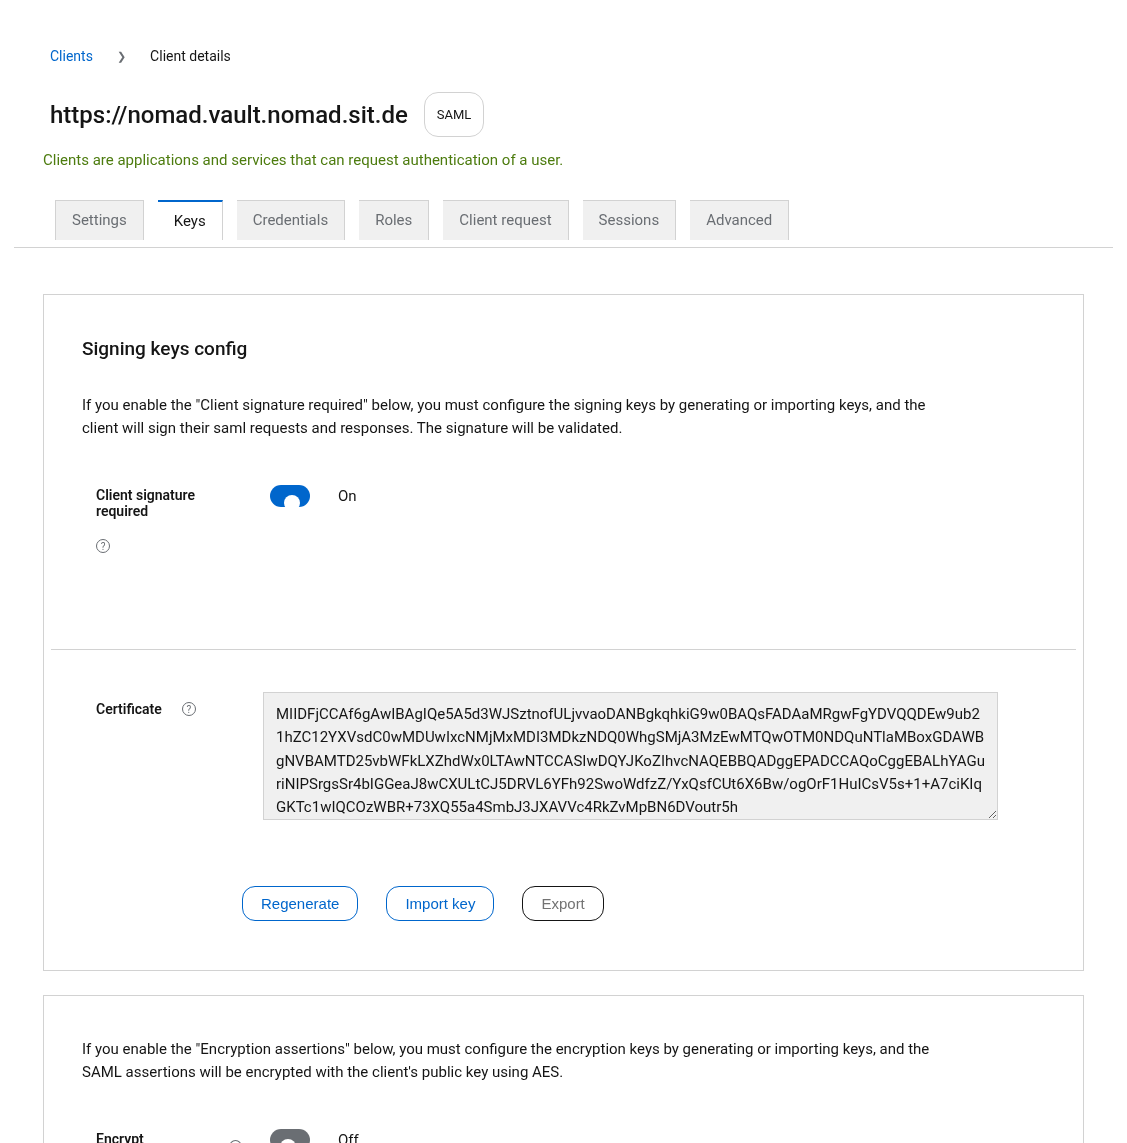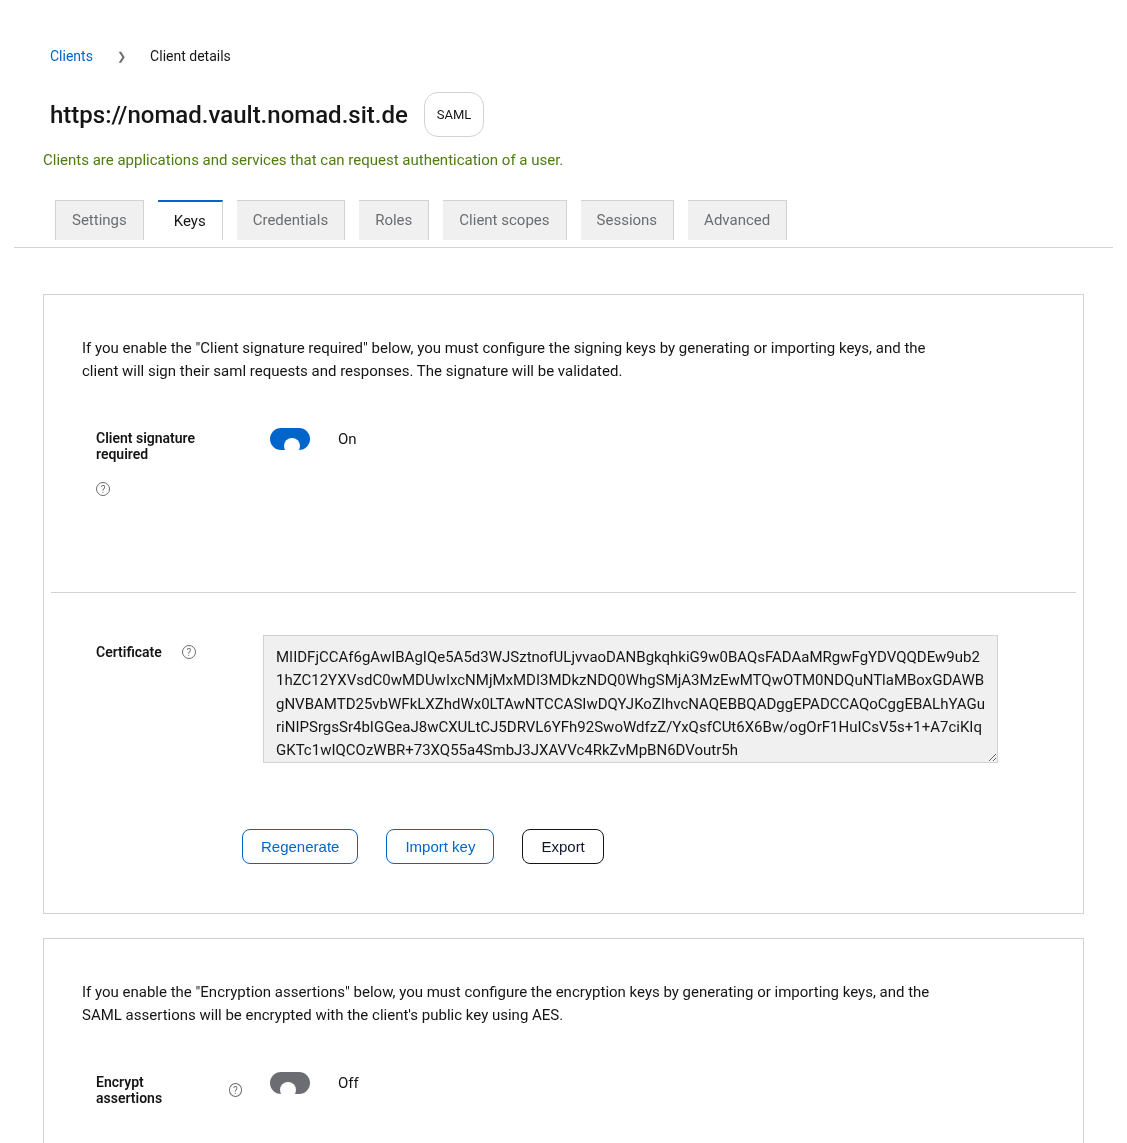--- a/index.html
+++ b/index.html
@@ -200,31 +200,31 @@
     }
     .action-row {
       display: flex;
       gap: 14px;
       margin-top: 52px;
       margin-left: 160px;
     }
     .btn {
       padding: 8px 18px;
       font-size: 15px;
-      border-radius: 8px;
+      border-radius: 13px;
       cursor: pointer;
       background: #fff;
     }
     .btn-primary-outline {
       border: 1px solid #0066cc;
       color: #0066cc;
     }
     .btn-secondary-outline {
       border: 1px solid #151515;
-      color: #0f172a;
+      color: #737373;
     }
   </style>
 </head>
 <body>
 
 <nav class="breadcrumb">
   <a href="#" class="breadcrumb-link">Clients</a>
   <span class="breadcrumb-sep">❯</span>
   <span class="breadcrumb-current">Client details</span>
 </nav>
@@ -233,27 +233,28 @@
   <h1 class="page-title">https://nomad.vault.nomad.sit.de</h1>
   <span class="badge">SAML</span>
 </div>
 <p class="page-desc">Clients are applications and services that can request authentication of a user.</p>
 
 <div class="tabs">
   <div class="tab">Settings</div>
   <div class="tab active">Keys</div>
   <div class="tab">Credentials</div>
   <div class="tab">Roles</div>
-  <div class="tab">Client scopes</div>
+  <div class="tab">Client request</div>
   <div class="tab">Sessions</div>
   <div class="tab">Advanced</div>
 </div>
 
 <div class="panel">
   <div class="panel-section">
+    <h2 class="panel-title">Signing keys config</h2>
     <p class="panel-desc">If you enable the "Client signature required" below, you must configure the signing keys by generating or importing keys, and the client will sign their saml requests and responses. The signature will be validated.</p>
     <div class="field-row">
       <div class="field-label">
         <span>Client signature required</span>
         <span class="help-icon">?</span>
       </div>
       <div class="toggle-wrap">
         <div class="switch on">
           <div class="switch-knob"></div>
         </div>

